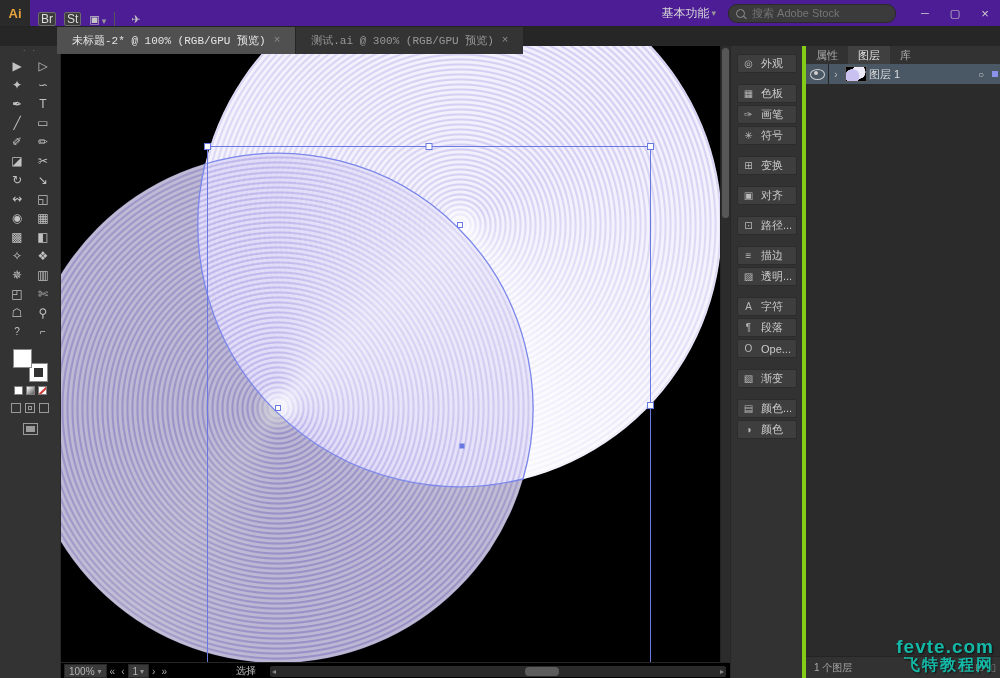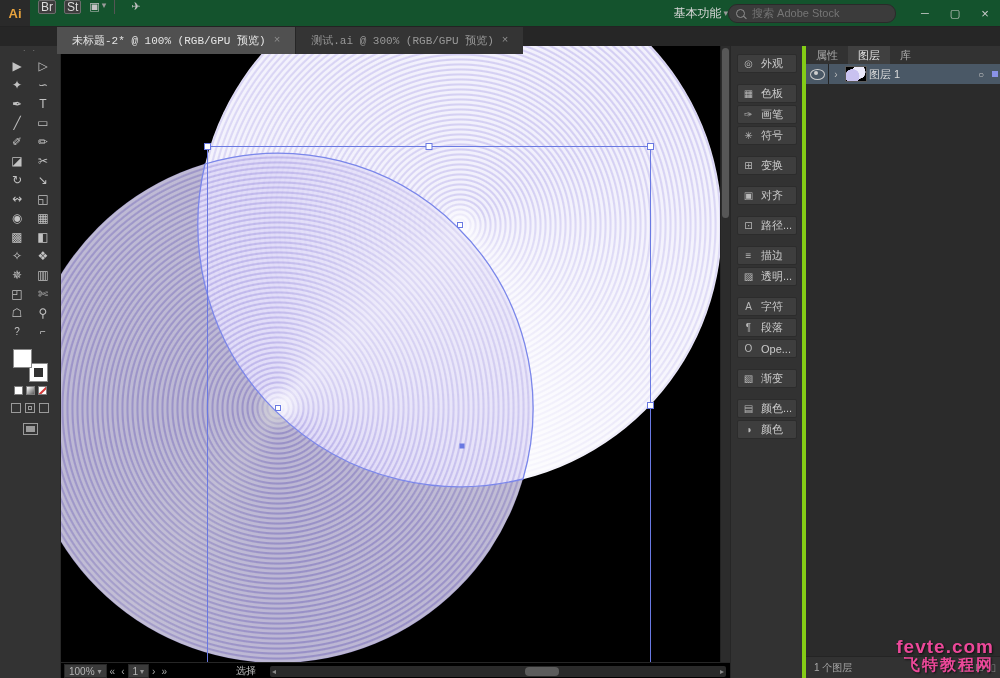--- a/index.html
+++ b/index.html
@@ -1,32 +1,32 @@
 <!DOCTYPE html>
 <html><head>
 <meta charset="utf-8">
 <style>
   html,body{margin:0;padding:0;background:#1e1e1e;}
   .app{position:relative;width:1000px;height:678px;background:#323232;overflow:hidden;
        font-family:"Liberation Sans","DejaVu Sans",sans-serif;color:#d0d0d0;-webkit-font-smoothing:antialiased;}
 
   
-  .menubar{position:absolute;top:0;left:0;right:0;height:26px;background:#14532d;
-           border-bottom:1px solid #232323;display:flex;align-items:flex-start;z-index:20;}
+  .menubar{position:absolute;top:0;left:0;right:0;height:26px;background:#4c1d95;
+           border-bottom:1px solid #232323;display:flex;align-items:flex-end;z-index:20;}
   .ai-logo{width:30px;height:26px;display:flex;align-items:center;justify-content:center;
            color:#e8a33d;font-weight:bold;font-size:13px;background:#2a2a2a;}
   .menus{display:flex;margin-left:4px;}
   .menu-item{padding:0 7px;font-size:12px;color:#d8d8d8;line-height:26px;cursor:default;}
   .mb-badge{font-size:12px;color:#ddd;border:1px solid #6d6d6d;border-radius:2px;padding:0 2px;
             margin-left:8px;background:#3c3c3c;line-height:12px;}
   .mb-icon{margin-left:8px;color:#c4c4c4;font-size:11px;}
   .mb-caret{color:#9a9a9a;font-size:9px;margin-left:2px;}
   .mb-divider{width:1px;height:14px;background:#555;margin:0 8px;}
   .mb-right{margin-left:auto;display:flex;align-items:center;}
-  .workspace{display:flex;align-items:center;font-size:12px;color:#d8d8d8;}
+  .workspace{display:flex;align-items:center;font-size:12px;color:#d8d8d8;margin-right:12px;}
   .searchbox{display:flex;align-items:center;width:152px;height:17px;background:#3b3b3b;
              border:1px solid #2a2a2a;border-radius:9px;padding:0 7px;margin-right:14px;}
   .mag{width:7px;height:7px;border:1px solid #8f8f8f;border-radius:50%;position:relative;flex:0 0 auto;}
   .mag::after{content:"";position:absolute;width:4px;height:1px;background:#8f8f8f;
               transform:rotate(45deg);right:-3px;bottom:-1px;}
   .searchbox input{background:transparent;border:none;outline:none;color:#9a9a9a;
                    font-size:11px;width:120px;margin-left:5px;font-family:inherit;}
   .winbtn{width:30px;height:26px;display:flex;align-items:center;justify-content:center;
           color:#cfcfcf;font-size:11px;}
   .winbtn.close{font-size:13px;}
@@ -136,21 +136,21 @@
       radial-gradient(circle at 64% 36%, #eceafb 0 42%, rgba(0,0,0,0) 44%);}
   .lname{flex:1;}
   .ltarget{margin-right:8px;color:#c0c0c0;font-size:10px;}
   .lsel{width:6px;height:6px;background:#8a93e8;margin-right:6px;}
   .layers-footer{position:absolute;bottom:0;left:0;right:0;height:22px;background:#323232;
                  border-top:1px solid #242424;display:flex;align-items:center;font-size:10px;
                  color:#a8a8a8;padding:0 8px;box-sizing:border-box;}
   .lf-icons{margin-left:auto;display:flex;gap:7px;color:#8a8a8a;font-size:10px;}
 
   
-  .watermark{position:absolute;right:6px;bottom:4px;text-align:right;color:#ec4899;
+  .watermark{position:absolute;right:6px;bottom:4px;text-align:right;color:#14b8a6;
              font-weight:bold;z-index:60;text-shadow:1px 1px 2px rgba(0,0,0,.7);line-height:1.05;}
   .wm1{font-size:19px;letter-spacing:1px;}
   .wm2{font-size:16px;letter-spacing:2px;}
 </style>
 </head>
 <body>
 
 <div class="app">
 
   <div class="menubar">

